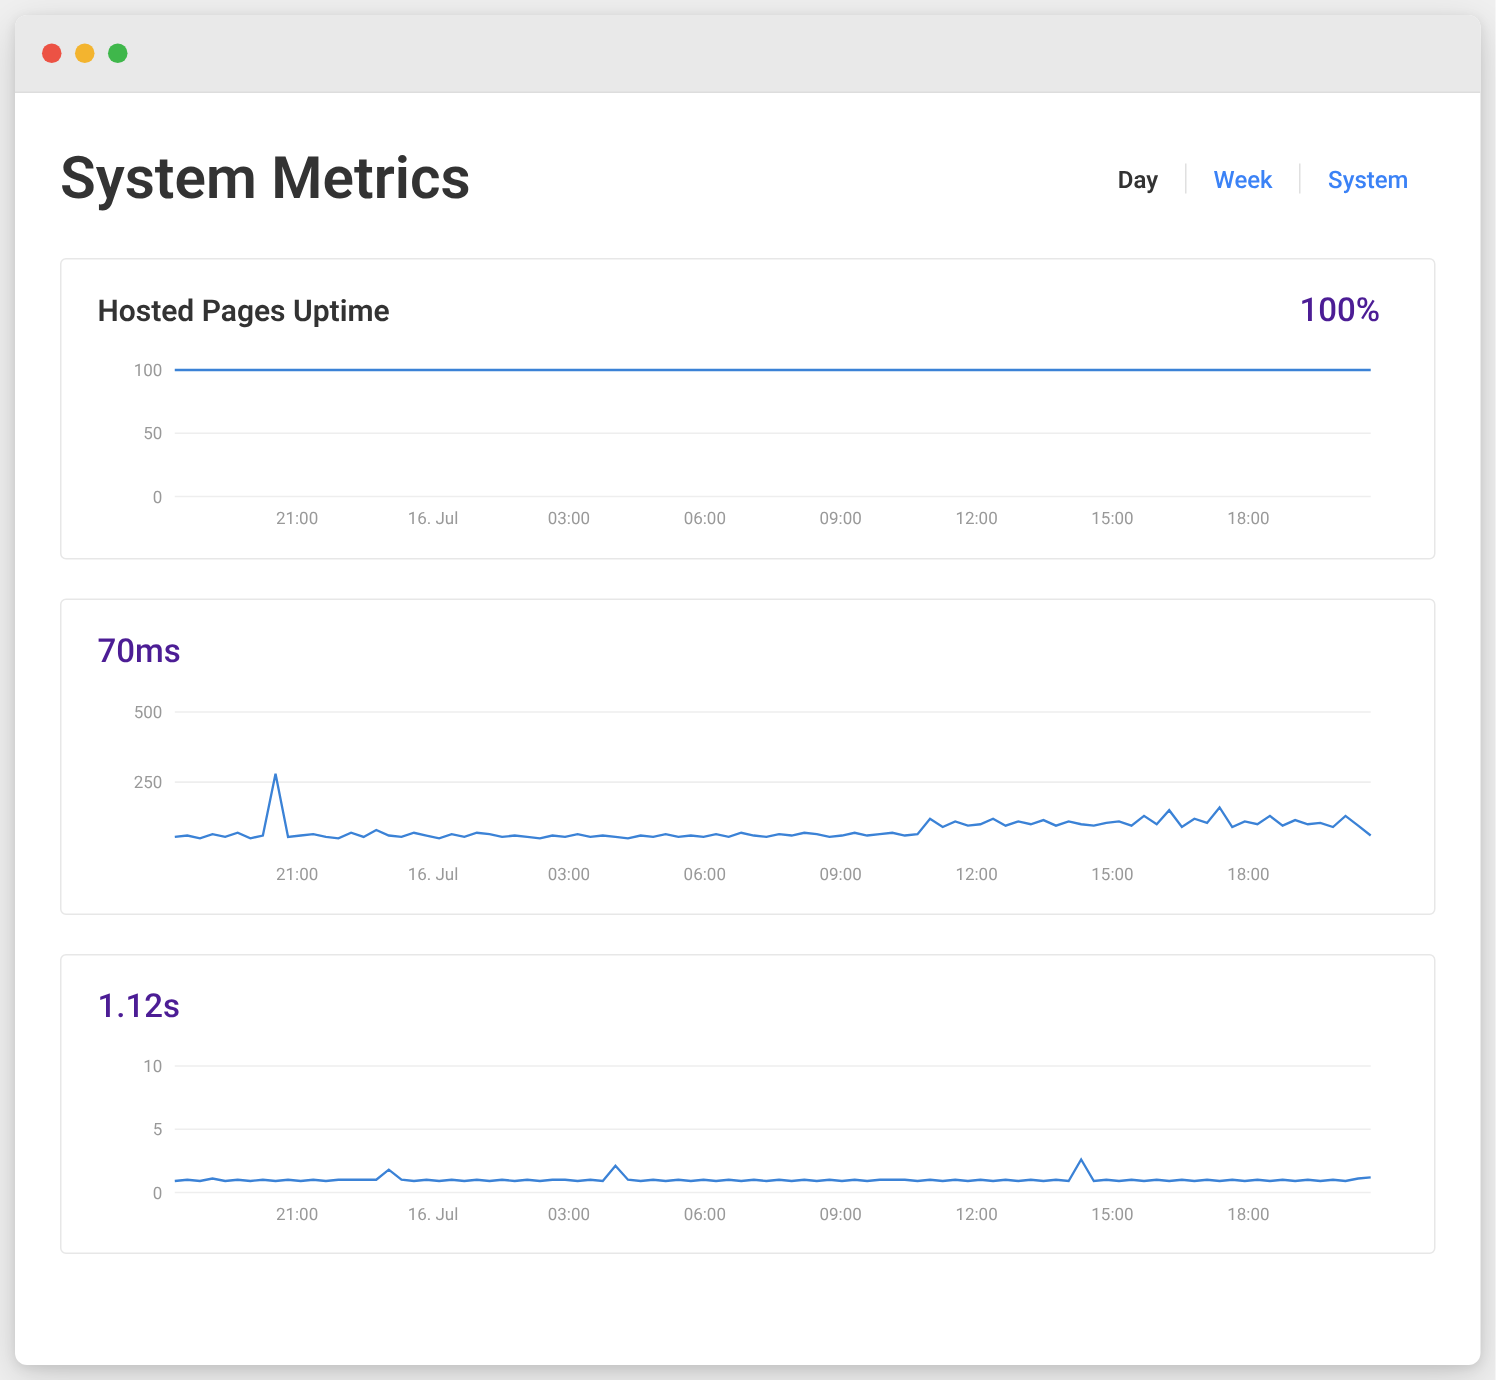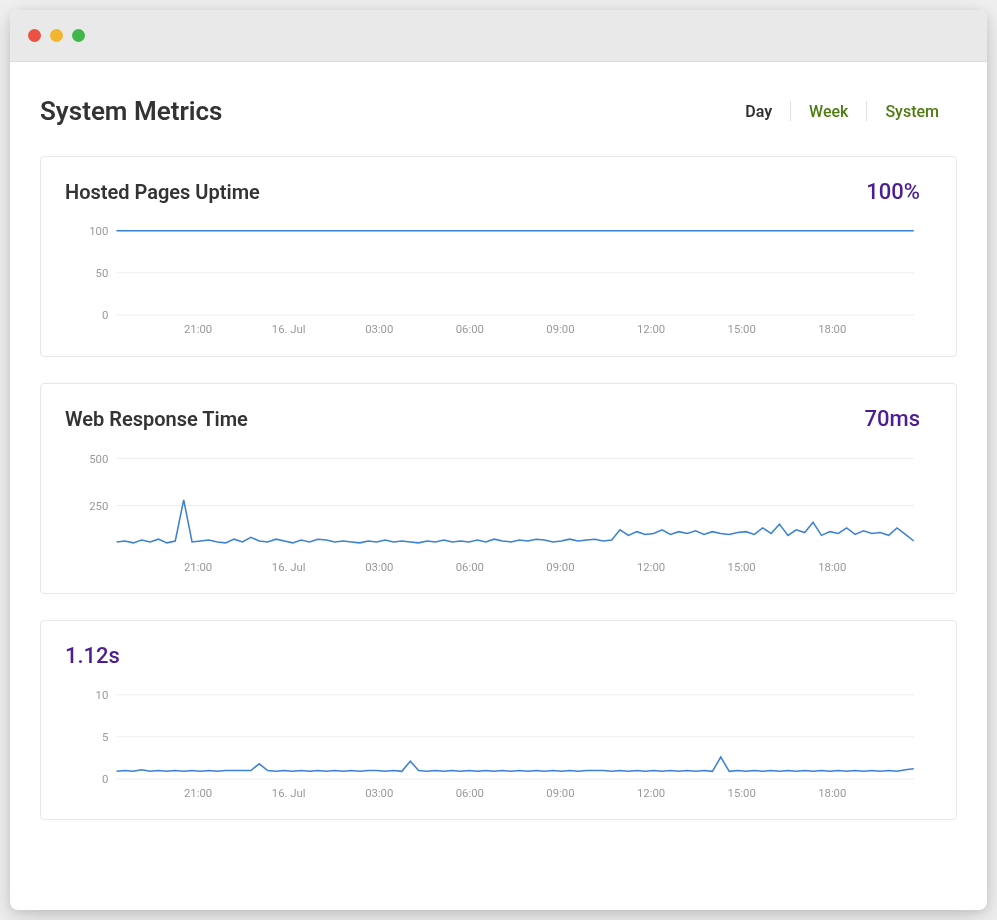--- a/index.html
+++ b/index.html
@@ -32,29 +32,29 @@
   .dot-yellow { background: #f3b42f; }
   .dot-green { background: #3fb74b; }
   .content { padding: 34px 30px 30px 30px; flex: 1; overflow: hidden; }
   .header {
     display: flex;
     align-items: center;
     justify-content: space-between;
     margin-bottom: 30px;
   }
   .page-title {
-    font-size: 26px;
+    font-size: 39px;
     font-weight: 600;
     color: #333;
   }
   .range-picker { display: flex; align-items: center; }
   .range-item {
     font-size: 16px;
     font-weight: 500;
-    color: #4d7c0f;
+    color: #3b82f6;
     padding: 0 18px;
     cursor: pointer;
   }
   .range-item.active { color: #333; font-weight: 600; text-align: right; }
   .range-sep { width: 1px; height: 20px; background: #e0e0e0; }
   .card {
     border: 1px solid #e7e7e7;
     border-radius: 4px;
     padding: 22px 36px 18px 24px;
     margin-bottom: 26px;
@@ -116,21 +116,20 @@
             <text x="568.9318181818181" y="116" text-anchor="middle" class="axis-label">12:00</text>
             <text x="656.8863636363636" y="116" text-anchor="middle" class="axis-label">15:00</text>
             <text x="744.8409090909091" y="116" text-anchor="middle" class="axis-label">18:00</text>
             <path d="M50.0 16.2 L83.7 16.2 L117.3 16.2 L151.0 16.2 L184.6 16.2 L218.3 16.2 L251.9 16.2 L285.6 16.2 L319.2 16.2 L352.9 16.2 L386.5 16.2 L420.2 16.2 L453.8 16.2 L487.5 16.2 L521.1 16.2 L554.8 16.2 L588.4 16.2 L622.1 16.2 L655.7 16.2 L689.4 16.2 L723.0 16.2 L756.7 16.2 L790.3 16.2 L824.0 16.2 " class="series-line"></path>
           </svg>
         </div>
     </div>
 
     <div class="card">
       <div class="card-header">
-        <div class="card-title">Web Response Time</div>
         <div class="card-value">70ms</div>
       </div>
       <div class="chart">
           <svg class="plot" viewBox="0 0 830 130">
             <line x1="50" x2="824" y1="62.54545454545454" y2="62.54545454545454" class="grid-line"></line>
             <text x="42" y="66.54545454545453" text-anchor="end" class="axis-label">250</text>
             <line x1="50" x2="824" y1="17.090909090909093" y2="17.090909090909093" class="grid-line"></line>
             <text x="42" y="21.090909090909093" text-anchor="end" class="axis-label">500</text>
             <text x="129.1590909090909" y="126" text-anchor="middle" class="axis-label">21:00</text>
             <text x="217.11363636363635" y="126" text-anchor="middle" class="axis-label">16. Jul</text>

